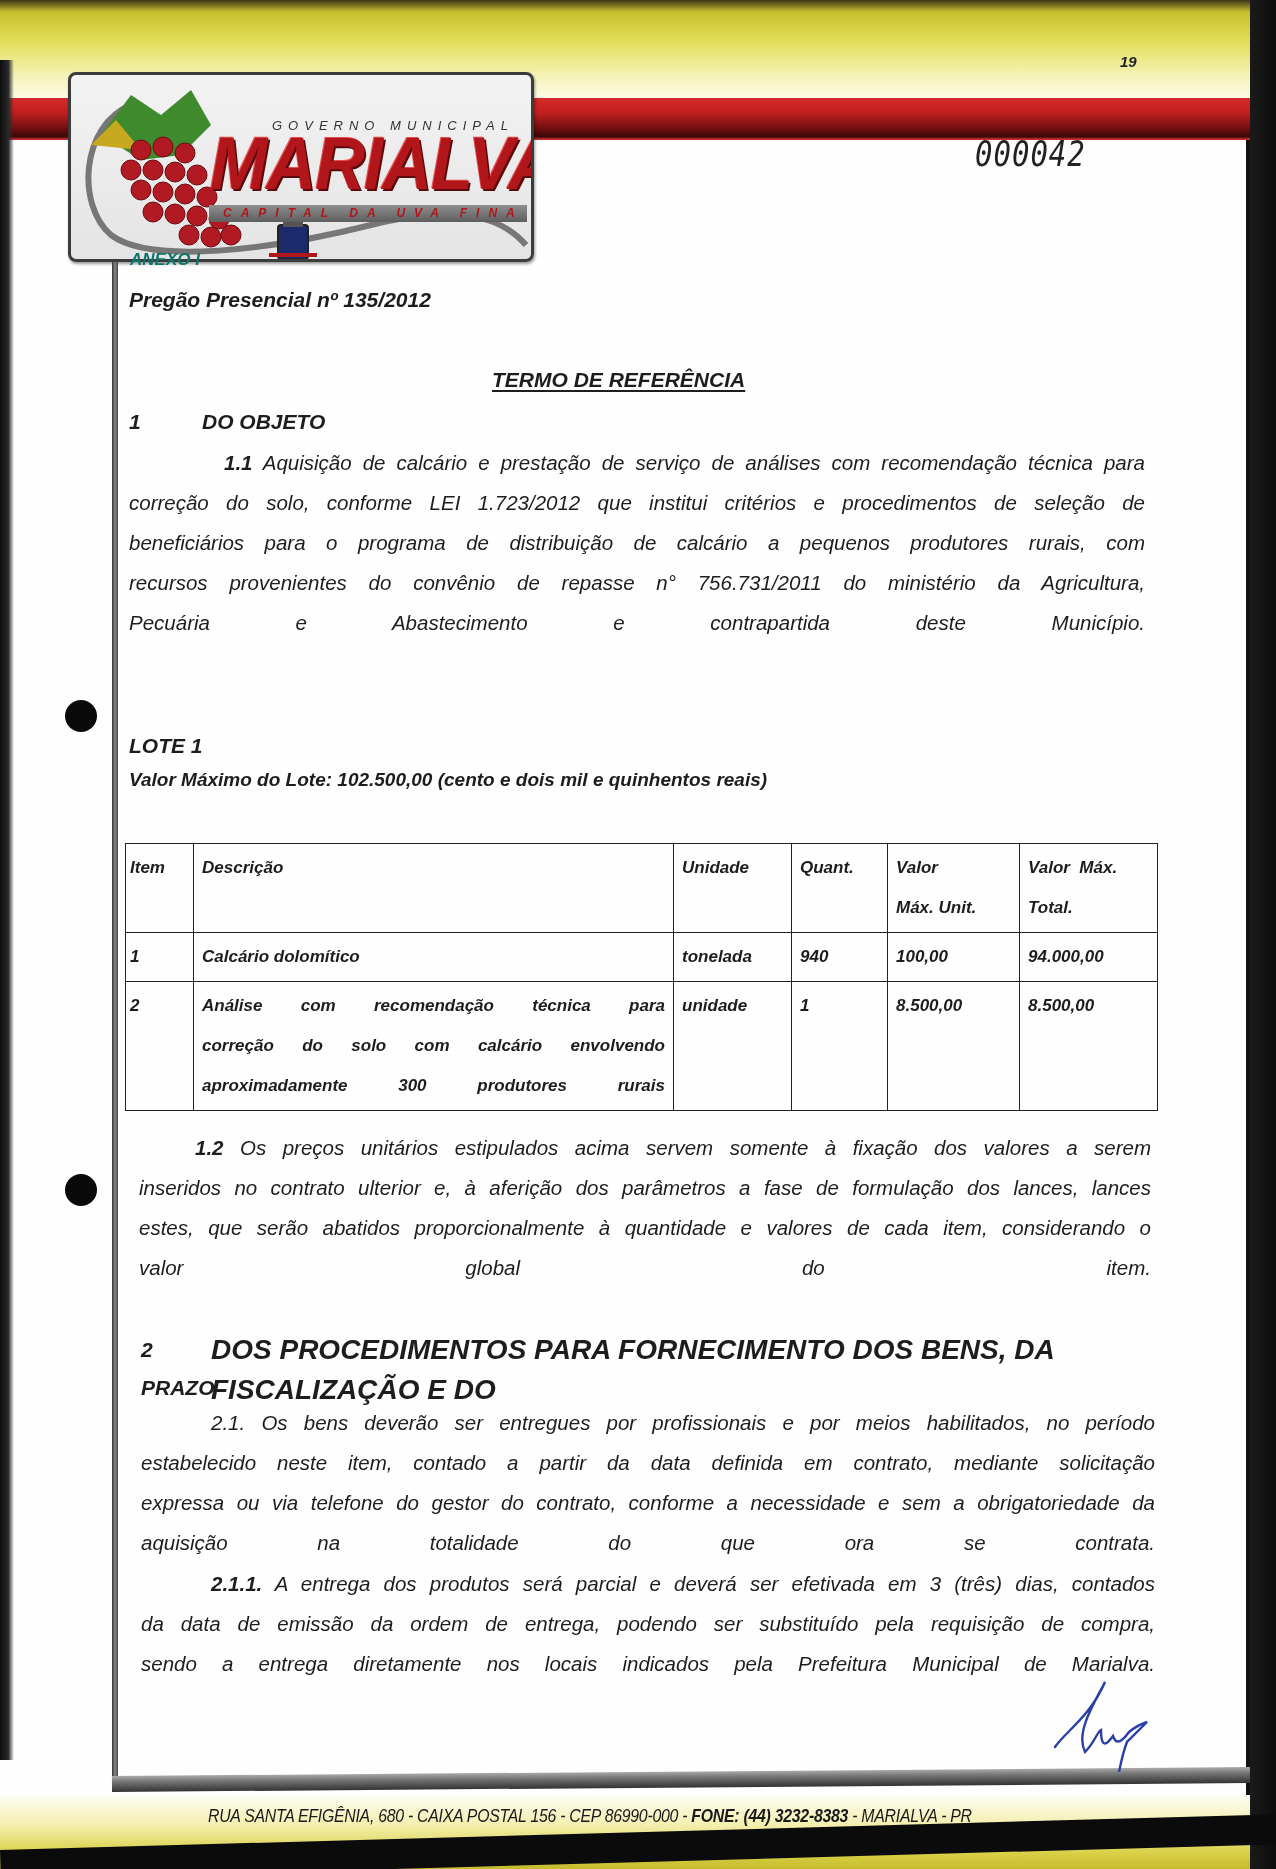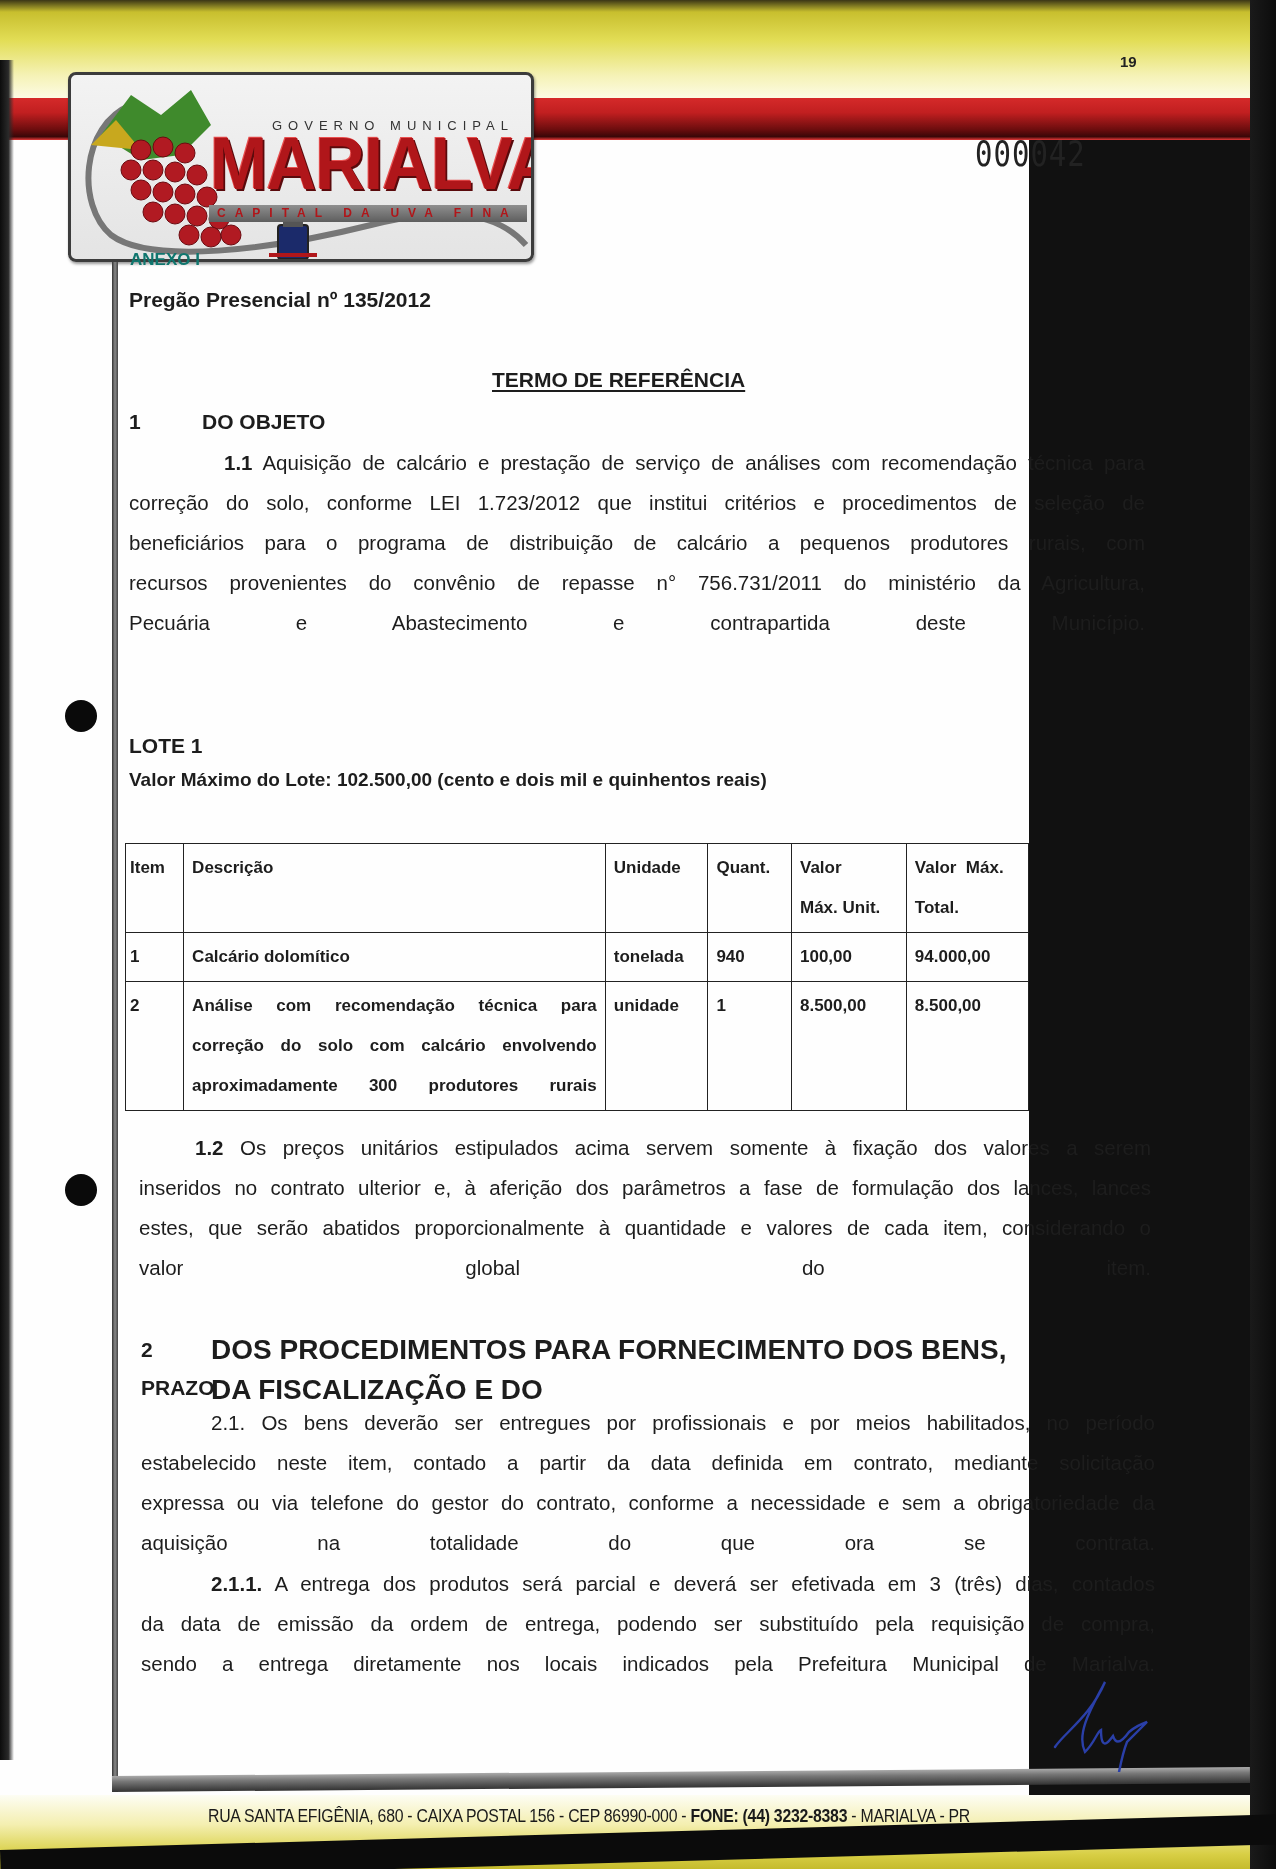--- a/index.html
+++ b/index.html
@@ -1,22 +1,23 @@
 <!DOCTYPE html>
 <html><head>
 <meta charset="utf-8">
 <style>
   * { box-sizing: border-box; margin: 0; padding: 0; }
   html, body { width: 1276px; height: 1869px; background: #111; overflow: hidden; }
   body { position: relative; font-family: "Liberation Sans", sans-serif; color: #1a1a1a; }
 
   
   .paper {
-    position: absolute; left: 0; top: 0; width: 1029px; height: 1869px;
+    position: absolute; left: 0; top: 0; width: 1246px; height: 1869px;
     background: #fefefe;
+    font-style: italic;
   }
   .right-shadow { position: absolute; right: 0; top: 0; width: 26px; height: 1869px;
     background: linear-gradient(90deg, #1a1a1a, #0c0c0c); }
   .left-shadow { position: absolute; left: 0; top: 60px; width: 14px; height: 1700px;
     background: linear-gradient(90deg, #0c0c0c, #2a2a2a 60%, rgba(0,0,0,0)); }
 
   
   .top-band { position: absolute; left: 0; top: 0; width: 1250px; height: 100px;
     background: linear-gradient(180deg, #3b3616 0%, #c8bf2e 12%, #e2dd55 40%, #f5f2b5 75%, #fdfce8 100%); }
   .red-band { position: absolute; left: 0; top: 98px; width: 1250px; height: 42px;
@@ -30,21 +31,21 @@
   .logo-card { position: absolute; left: 68px; top: 72px; width: 466px; height: 190px;
     background: linear-gradient(180deg, #f3f3f3, #e4e4e4); border: 3px solid #3c3c3c; border-radius: 8px;
     box-shadow: 1px 2px 3px rgba(0,0,0,.4); overflow: hidden; }
   .logo-card svg { position: absolute; left: 0; top: 0; }
   .gov-label { position: absolute; left: 201px; top: 43px; font-size: 13px; letter-spacing: 6px; color: #333; }
   .logo-title { position: absolute; left: 139px; top: 46px; font-size: 74px; font-weight: bold; color: #b0161a;
     letter-spacing: -1px; transform: scaleX(0.93); transform-origin: left top;
     text-shadow: 2px 2px 0 #5a0a0c, -1px -1px 0 #e85050; }
   .capital-strip { position: absolute; left: 138px; top: 130px; width: 318px; height: 17px;
     background: linear-gradient(180deg, #8f8f8f, #5e5e5e); }
-  .capital-label { position: absolute; left: 146px; top: 130px; font-size: 12px; font-weight: bold; letter-spacing: 9px;
+  .capital-label { position: absolute; left: 152px; top: 130px; font-size: 12px; font-weight: bold; letter-spacing: 9px;
     color: #b0161a; line-height: 17px; }
 
   .anexo-label { position: absolute; left: 130px; top: 250px; font-size: 17px; font-weight: bold; color: #0f766e; text-align: center; }
 
   
   .frame-left { position: absolute; left: 112px; top: 262px; width: 6px; height: 1530px;
     background: linear-gradient(90deg, #333, #888 50%, #444); }
   .frame-bottom { position: absolute; left: 112px; top: 1776px; width: 1138px; height: 16px;
     background: linear-gradient(180deg, #aaa 0%, #777 35%, #333 100%); transform: rotate(-0.45deg); transform-origin: left; }
 

